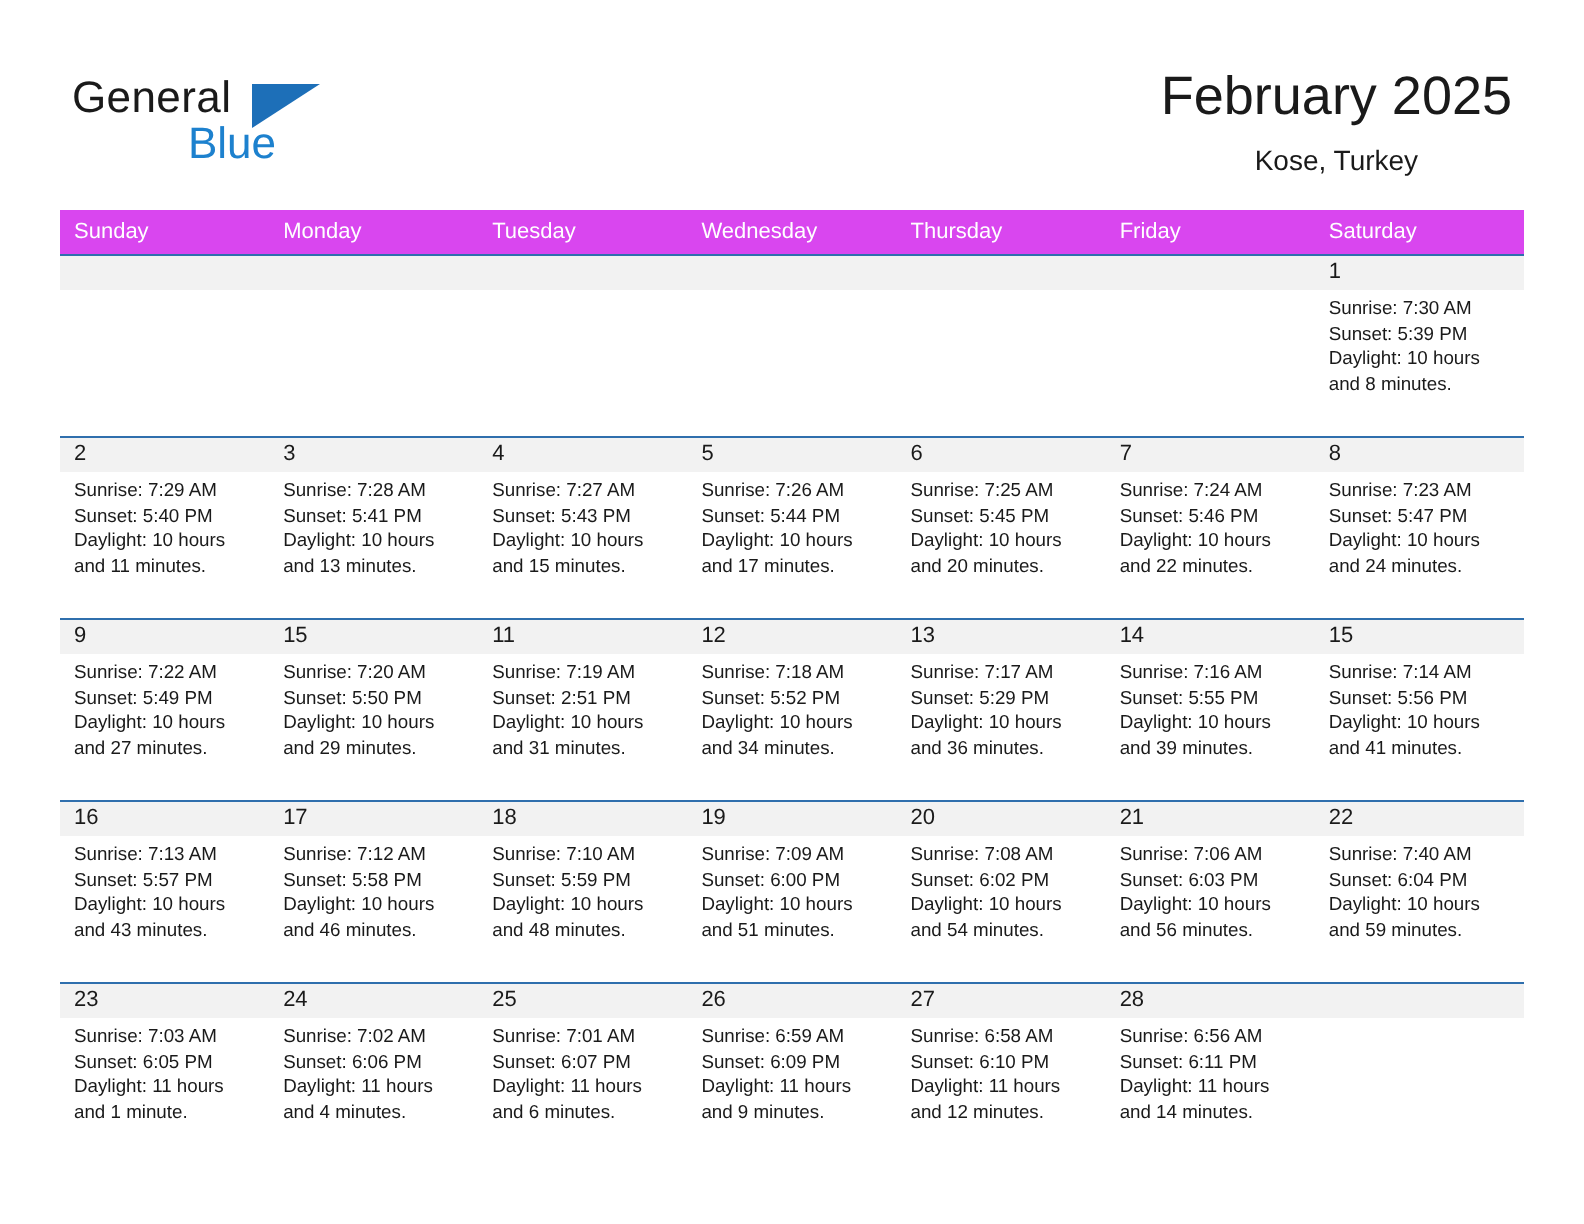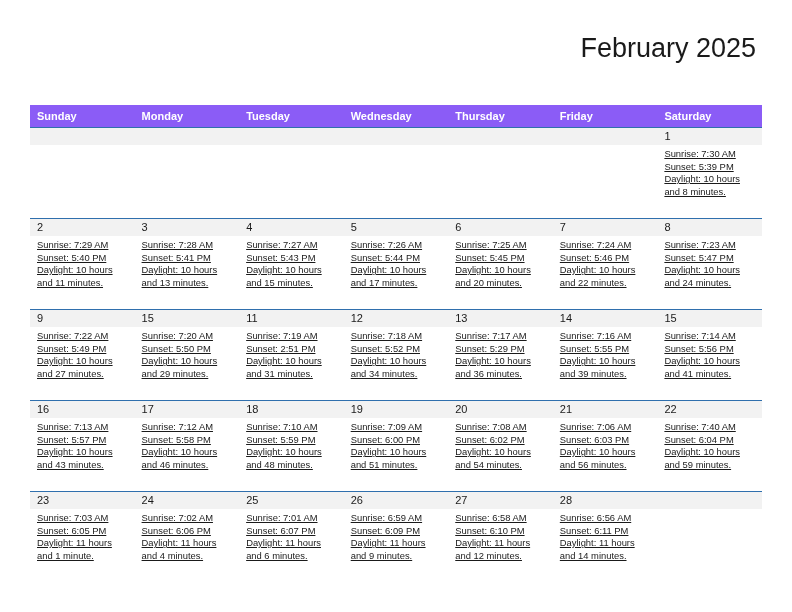--- a/index.html
+++ b/index.html
@@ -88,24 +88,24 @@
   
   .calendar {
     position: absolute;
     left: 30px;
     top: 105px;
     width: 732px;
     border-collapse: collapse;
     table-layout: fixed;
   }
   .dow-row th {
-    background: #8b5cf6;
+    background: #d946ef;
     color: #ffffff;
     font-size: 11px;
-    font-weight: bold;
+    font-weight: normal;
     text-align: left;
     padding: 5px 0 5px 7px;
     height: 12px;
     border: none;
   }
   .week-row td {
     vertical-align: top;
     padding: 0;
     border: none;
     border-top: 1px solid #2f6fad;
@@ -122,43 +122,48 @@
     line-height: 17px;
     padding-left: 7px;
     font-size: 11px;
     color: #1a1a1a;
   }
   .cell-body {
     padding: 3px 6px 0 7px;
     font-size: 9.4px;
     line-height: 12.6px;
     color: #1a1a1a;
-    text-decoration: underline;
   }
   .cell-body div {
     white-space: nowrap;
   }
   .cell-body .daylight {
     white-space: normal;
   }
   td.empty .daynum-band {
     background: #f2f2f2;
   }
   td.empty .cell-body { visibility: hidden; }
 </style>
 </head>
 <body>
 
 <div class="page">
 
   <div class="header">
 
+    <div class="brand">
+      <span class="brand-general">General</span>
+      <span class="brand-tri"></span>
+      <span class="brand-blue">Blue</span>
+    </div>
 
     <div class="title-block">
       <h1 class="cal-title">February 2025</h1>
+      <div class="cal-subtitle">Kose, Turkey</div>
     </div>
 
   </div>
 
   <table class="calendar">
     <thead>
       <tr class="dow-row">
         <th>Sunday</th>
         <th>Monday</th>
         <th>Tuesday</th>

